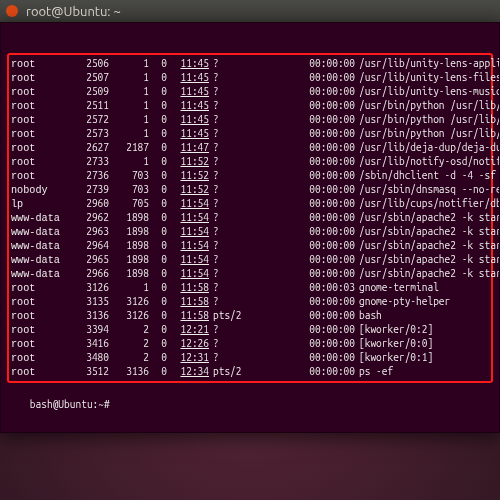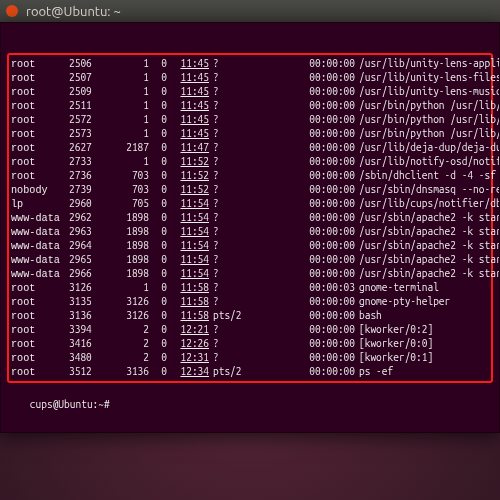--- a/index.html
+++ b/index.html
@@ -42,36 +42,36 @@
   .highlight {
     border: 2px solid #ff1a1a;
     border-radius: 3px;
     padding: 2px 2px;
     margin: 0 0 2px 0;
   }
   .prompt-line { color: #eeeeec; }
   .row { display: block; }
   .c { display: inline-block; }
   .c-uid  { width: 58px; font-family: Liberation Mono, monospace; }
-  .c-pid  { width: 40px; text-align: left; }
+  .c-pid  { width: 40px; text-align: right; }
   .c-ppid { width: 40px; text-align: right; }
   .c-c    { width: 18px; text-align: right; }
   .c-st   { width: 42px; text-align: right; text-decoration: underline; }
   .c-tty  { width: 40px; padding-left: 4px; }
   .c-gap  { width: 50px; }
   .c-time { width: 56px; text-align: right; }
   .c-cmd  { padding-left: 4px; }
 </style>
 </head>
 <body>
 
 <div class="topbar">
   <span class="ubuntu"></span>
   <span>root@Ubuntu: ~</span>
 </div>
 
 <div class="term-window">
   <div class="term-title"></div>
   <div class="term-body">
     <div class="highlight" id="rows"><span class="row"><span class="c c-uid">root</span><span class="c c-pid">2506</span><span class="c c-ppid">1</span><span class="c c-c">0</span><span class="c c-st">11:45</span><span class="c c-tty">?</span><span class="c c-gap"></span><span class="c c-time">00:00:00</span><span class="c c-cmd">/usr/lib/unity-lens-applications</span></span><span class="row"><span class="c c-uid">root</span><span class="c c-pid">2507</span><span class="c c-ppid">1</span><span class="c c-c">0</span><span class="c c-st">11:45</span><span class="c c-tty">?</span><span class="c c-gap"></span><span class="c c-time">00:00:00</span><span class="c c-cmd">/usr/lib/unity-lens-files/unity-</span></span><span class="row"><span class="c c-uid">root</span><span class="c c-pid">2509</span><span class="c c-ppid">1</span><span class="c c-c">0</span><span class="c c-st">11:45</span><span class="c c-tty">?</span><span class="c c-gap"></span><span class="c c-time">00:00:00</span><span class="c c-cmd">/usr/lib/unity-lens-music/unity-</span></span><span class="row"><span class="c c-uid">root</span><span class="c c-pid">2511</span><span class="c c-ppid">1</span><span class="c c-c">0</span><span class="c c-st">11:45</span><span class="c c-tty">?</span><span class="c c-gap"></span><span class="c c-time">00:00:00</span><span class="c c-cmd">/usr/bin/python /usr/lib/unity-l</span></span><span class="row"><span class="c c-uid">root</span><span class="c c-pid">2572</span><span class="c c-ppid">1</span><span class="c c-c">0</span><span class="c c-st">11:45</span><span class="c c-tty">?</span><span class="c c-gap"></span><span class="c c-time">00:00:00</span><span class="c c-cmd">/usr/bin/python /usr/lib/unity-l</span></span><span class="row"><span class="c c-uid">root</span><span class="c c-pid">2573</span><span class="c c-ppid">1</span><span class="c c-c">0</span><span class="c c-st">11:45</span><span class="c c-tty">?</span><span class="c c-gap"></span><span class="c c-time">00:00:00</span><span class="c c-cmd">/usr/bin/python /usr/lib/unity-s</span></span><span class="row"><span class="c c-uid">root</span><span class="c c-pid">2627</span><span class="c c-ppid">2187</span><span class="c c-c">0</span><span class="c c-st">11:47</span><span class="c c-tty">?</span><span class="c c-gap"></span><span class="c c-time">00:00:00</span><span class="c c-cmd">/usr/lib/deja-dup/deja-dup/deja-</span></span><span class="row"><span class="c c-uid">root</span><span class="c c-pid">2733</span><span class="c c-ppid">1</span><span class="c c-c">0</span><span class="c c-st">11:52</span><span class="c c-tty">?</span><span class="c c-gap"></span><span class="c c-time">00:00:00</span><span class="c c-cmd">/usr/lib/notify-osd/notify-osd</span></span><span class="row"><span class="c c-uid">root</span><span class="c c-pid">2736</span><span class="c c-ppid">703</span><span class="c c-c">0</span><span class="c c-st">11:52</span><span class="c c-tty">?</span><span class="c c-gap"></span><span class="c c-time">00:00:00</span><span class="c c-cmd">/sbin/dhclient -d -4 -sf /usr/li</span></span><span class="row"><span class="c c-uid">nobody</span><span class="c c-pid">2739</span><span class="c c-ppid">703</span><span class="c c-c">0</span><span class="c c-st">11:52</span><span class="c c-tty">?</span><span class="c c-gap"></span><span class="c c-time">00:00:00</span><span class="c c-cmd">/usr/sbin/dnsmasq --no-resolv --</span></span><span class="row"><span class="c c-uid">lp</span><span class="c c-pid">2960</span><span class="c c-ppid">705</span><span class="c c-c">0</span><span class="c c-st">11:54</span><span class="c c-tty">?</span><span class="c c-gap"></span><span class="c c-time">00:00:00</span><span class="c c-cmd">/usr/lib/cups/notifier/dbus dbus</span></span><span class="row"><span class="c c-uid">www-data</span><span class="c c-pid">2962</span><span class="c c-ppid">1898</span><span class="c c-c">0</span><span class="c c-st">11:54</span><span class="c c-tty">?</span><span class="c c-gap"></span><span class="c c-time">00:00:00</span><span class="c c-cmd">/usr/sbin/apache2 -k start</span></span><span class="row"><span class="c c-uid">www-data</span><span class="c c-pid">2963</span><span class="c c-ppid">1898</span><span class="c c-c">0</span><span class="c c-st">11:54</span><span class="c c-tty">?</span><span class="c c-gap"></span><span class="c c-time">00:00:00</span><span class="c c-cmd">/usr/sbin/apache2 -k start</span></span><span class="row"><span class="c c-uid">www-data</span><span class="c c-pid">2964</span><span class="c c-ppid">1898</span><span class="c c-c">0</span><span class="c c-st">11:54</span><span class="c c-tty">?</span><span class="c c-gap"></span><span class="c c-time">00:00:00</span><span class="c c-cmd">/usr/sbin/apache2 -k start</span></span><span class="row"><span class="c c-uid">www-data</span><span class="c c-pid">2965</span><span class="c c-ppid">1898</span><span class="c c-c">0</span><span class="c c-st">11:54</span><span class="c c-tty">?</span><span class="c c-gap"></span><span class="c c-time">00:00:00</span><span class="c c-cmd">/usr/sbin/apache2 -k start</span></span><span class="row"><span class="c c-uid">www-data</span><span class="c c-pid">2966</span><span class="c c-ppid">1898</span><span class="c c-c">0</span><span class="c c-st">11:54</span><span class="c c-tty">?</span><span class="c c-gap"></span><span class="c c-time">00:00:00</span><span class="c c-cmd">/usr/sbin/apache2 -k start</span></span><span class="row"><span class="c c-uid">root</span><span class="c c-pid">3126</span><span class="c c-ppid">1</span><span class="c c-c">0</span><span class="c c-st">11:58</span><span class="c c-tty">?</span><span class="c c-gap"></span><span class="c c-time">00:00:03</span><span class="c c-cmd">gnome-terminal</span></span><span class="row"><span class="c c-uid">root</span><span class="c c-pid">3135</span><span class="c c-ppid">3126</span><span class="c c-c">0</span><span class="c c-st">11:58</span><span class="c c-tty">?</span><span class="c c-gap"></span><span class="c c-time">00:00:00</span><span class="c c-cmd">gnome-pty-helper</span></span><span class="row"><span class="c c-uid">root</span><span class="c c-pid">3136</span><span class="c c-ppid">3126</span><span class="c c-c">0</span><span class="c c-st">11:58</span><span class="c c-tty">pts/2</span><span class="c c-gap"></span><span class="c c-time">00:00:00</span><span class="c c-cmd">bash</span></span><span class="row"><span class="c c-uid">root</span><span class="c c-pid">3394</span><span class="c c-ppid">2</span><span class="c c-c">0</span><span class="c c-st">12:21</span><span class="c c-tty">?</span><span class="c c-gap"></span><span class="c c-time">00:00:00</span><span class="c c-cmd">[kworker/0:2]</span></span><span class="row"><span class="c c-uid">root</span><span class="c c-pid">3416</span><span class="c c-ppid">2</span><span class="c c-c">0</span><span class="c c-st">12:26</span><span class="c c-tty">?</span><span class="c c-gap"></span><span class="c c-time">00:00:00</span><span class="c c-cmd">[kworker/0:0]</span></span><span class="row"><span class="c c-uid">root</span><span class="c c-pid">3480</span><span class="c c-ppid">2</span><span class="c c-c">0</span><span class="c c-st">12:31</span><span class="c c-tty">?</span><span class="c c-gap"></span><span class="c c-time">00:00:00</span><span class="c c-cmd">[kworker/0:1]</span></span><span class="row"><span class="c c-uid">root</span><span class="c c-pid">3512</span><span class="c c-ppid">3136</span><span class="c c-c">0</span><span class="c c-st">12:34</span><span class="c c-tty">pts/2</span><span class="c c-gap"></span><span class="c c-time">00:00:00</span><span class="c c-cmd">ps -ef</span></span></div>
-    <span class="prompt-line">cups@Ubuntu:~#</span>
+    <span class="prompt-line">bash@Ubuntu:~#</span>
   </div>
 </div>
 
 </body></html>

